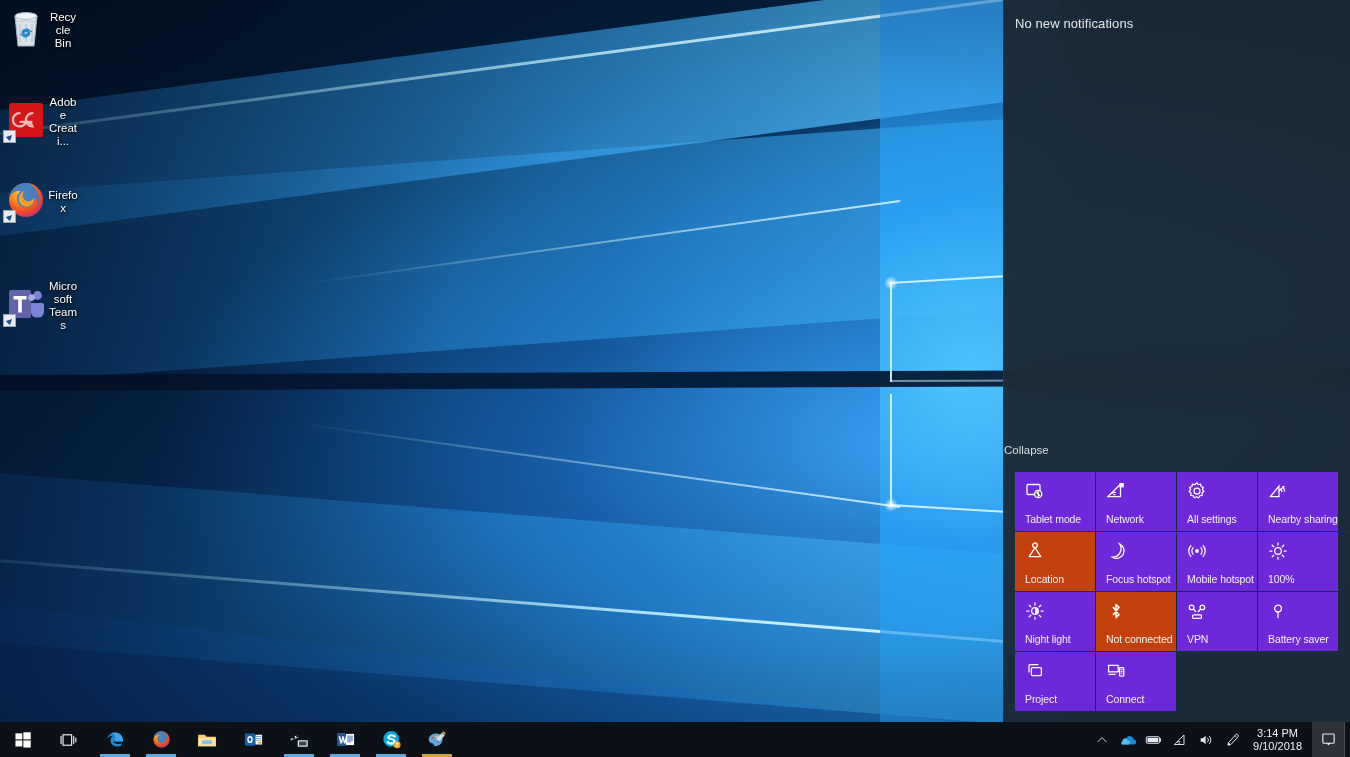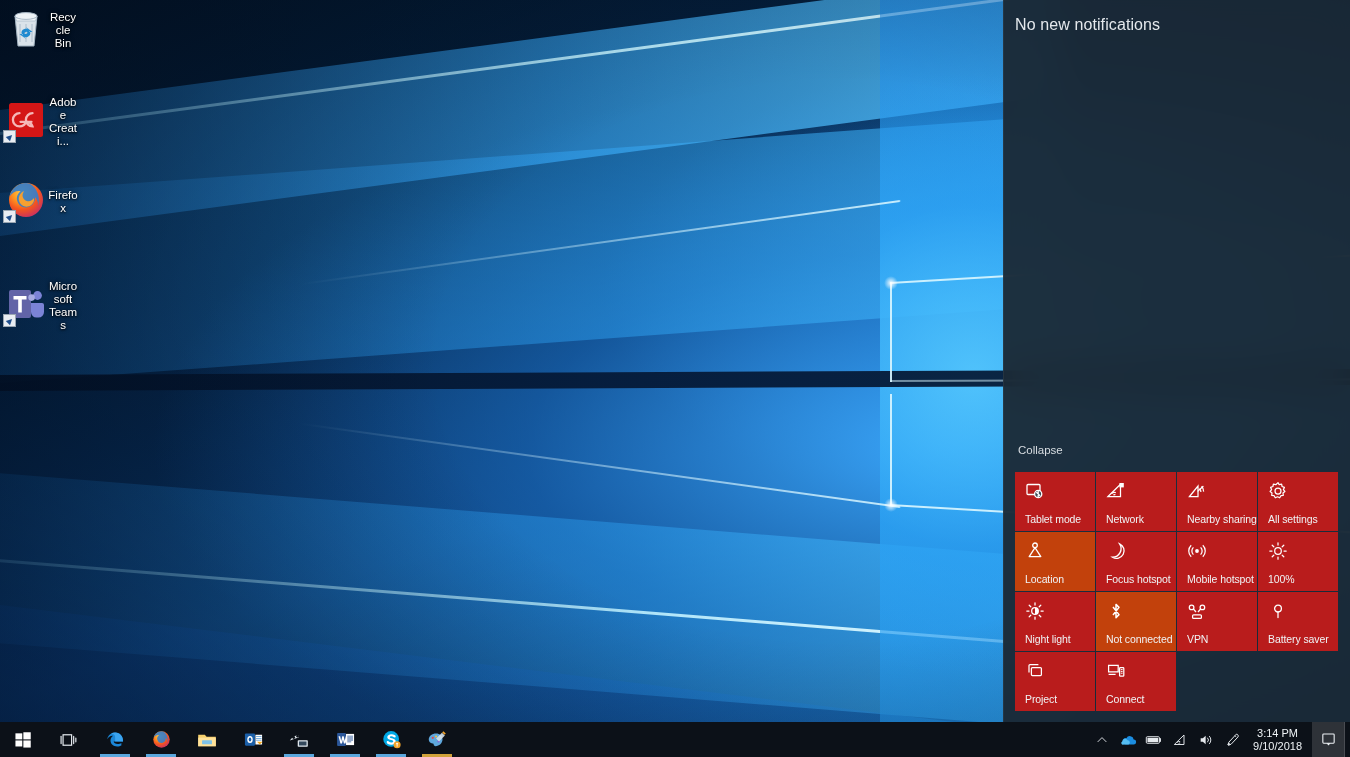--- a/index.html
+++ b/index.html
@@ -119,35 +119,35 @@
 
   
   #action-center {
     position:absolute; right:0; top:0; width:347px; height:722px;
     background:rgba(26,38,48,.93);
     backdrop-filter:blur(18px);
     border-left:1px solid rgba(255,255,255,.05);
   }
   #ac-empty {
     position:absolute; left:11px; top:16px;
-    font-size:16px; color:#e4e8ec; letter-spacing:.1px;
+    font-size:13px; color:#e4e8ec; letter-spacing:.1px;
   }
   #ac-collapse {
-    position:absolute; left:14px; top:444px;
+    position:absolute; left:0; top:444px;
     font-size:11.5px; color:#d8dde2; cursor:pointer;
   }
 
   #tile-grid {
     position:absolute; left:1015px; top:472px;
     width:323px;
     display:flex; flex-wrap:wrap; gap:1px;
   }
   .tile {
     position:relative; width:80px; height:59px;
-    background:#b91c1c; cursor:pointer;
+    background:#6d28d9; cursor:pointer;
     display:flex; flex-direction:column; justify-content:space-between;
     padding:9px 0 6px 10px;
   }
   .tile.on { background:#c2410c; }
   .tile .ticon { width:20px; height:20px; color:#fff; display:block; }
   .tile .tlabel {
     font-size:10.5px; color:#f0f3f5; line-height:12px;
     white-space:nowrap; letter-spacing:-.1px;
   }
   .tile.empty { background:transparent; cursor:default; }
@@ -308,39 +308,39 @@
           <path d="M7.4 14.2 a2 2 0 0 1 2 -.6"></path>
           <rect x="13.4" y="2" width="4.4" height="4.4" fill="#fff" stroke="none"></rect>
         </svg>
       </span>
       <span class="tlabel">Network</span>
     </div>
 
     <div class="tile">
       <span class="ticon">
         <svg viewBox="0 0 20 20" width="20" height="20" fill="none" stroke="#fff" stroke-width="1.25">
+          <circle cx="10" cy="10" r="3"></circle>
+          <path d="M10 1.6 l1.2 2.1 2.4 -.6 .5 2.4 2.3 .9 -1 2.2 1.5 1.9 -1.9 1.5 .3 2.4 -2.4 .3
+                   -1.2 2.1 -2.2 -1 -2.2 1 -1.2 -2.1 -2.4 -.3 .3 -2.4 -1.9 -1.5 1.5 -1.9 -1 -2.2
+                   2.3 -.9 .5 -2.4 2.4 .6 z" stroke-linejoin="round"></path>
+        </svg>
+      </span>
+      <span class="tlabel">All settings</span>
+    </div>
+
+    <div class="tile">
+      <span class="ticon">
+        <svg viewBox="0 0 20 20" width="20" height="20" fill="none" stroke="#fff" stroke-width="1.25">
           <path d="M2.5 15.5 L11 5 V15.5 Z"></path>
           <path d="M12.6 7.6 a4.6 4.6 0 0 1 1.3 3.4"></path>
           <path d="M14.6 5.2 a7.4 7.4 0 0 1 2 5.4"></path>
           <path d="M11 10 l5 -4.5" stroke-linecap="round"></path>
         </svg>
       </span>
       <span class="tlabel">Nearby sharing</span>
-    </div>
-
-    <div class="tile">
-      <span class="ticon">
-        <svg viewBox="0 0 20 20" width="20" height="20" fill="none" stroke="#fff" stroke-width="1.25">
-          <circle cx="10" cy="10" r="3"></circle>
-          <path d="M10 1.6 l1.2 2.1 2.4 -.6 .5 2.4 2.3 .9 -1 2.2 1.5 1.9 -1.9 1.5 .3 2.4 -2.4 .3
-                   -1.2 2.1 -2.2 -1 -2.2 1 -1.2 -2.1 -2.4 -.3 .3 -2.4 -1.9 -1.5 1.5 -1.9 -1 -2.2
-                   2.3 -.9 .5 -2.4 2.4 .6 z" stroke-linejoin="round"></path>
-        </svg>
-      </span>
-      <span class="tlabel">All settings</span>
     </div>
 
 
     <div class="tile on">
       <span class="ticon">
         <svg viewBox="0 0 20 20" width="20" height="20" fill="none" stroke="#fff" stroke-width="1.3" stroke-linejoin="round">
           <circle cx="10" cy="4.3" r="2.3"></circle>
           <path d="M10 6.6 L4.2 15.6 H15.8 Z"></path>
         </svg>
       </span>

